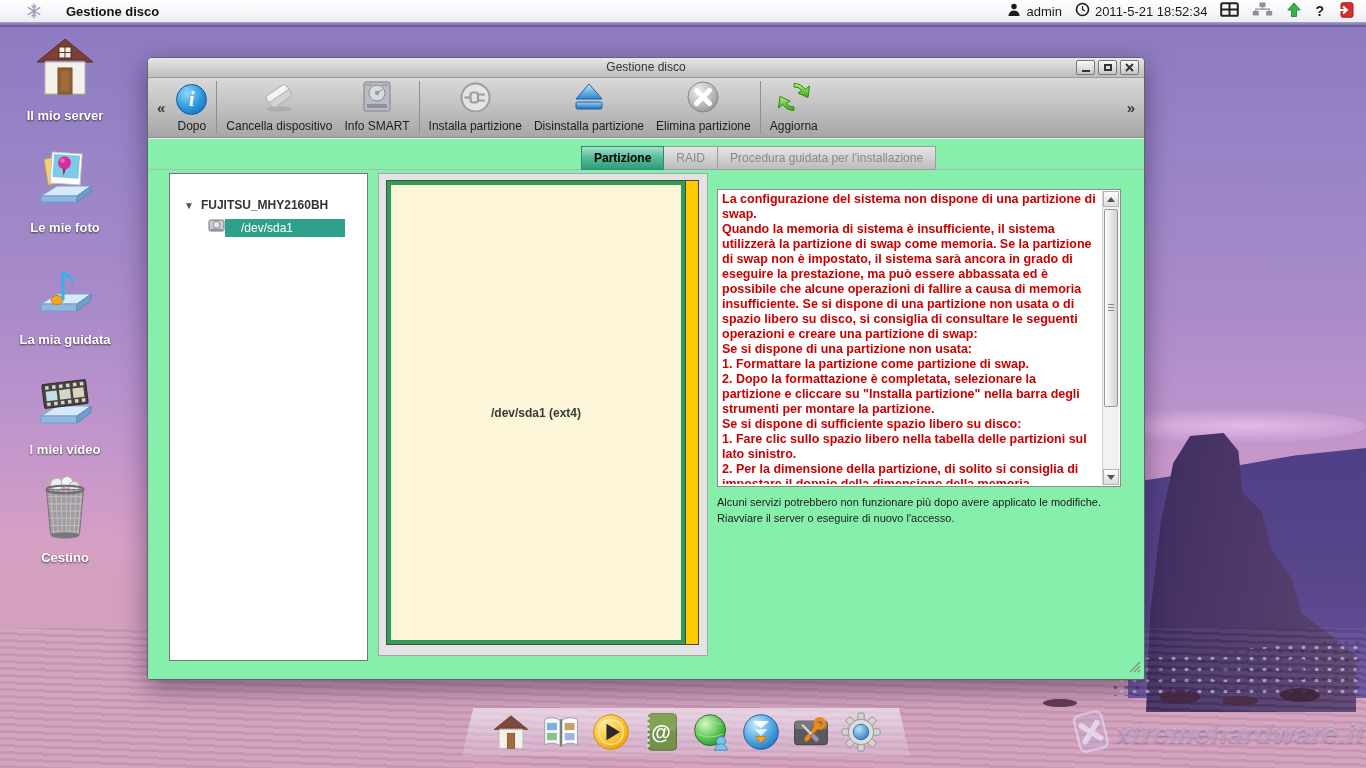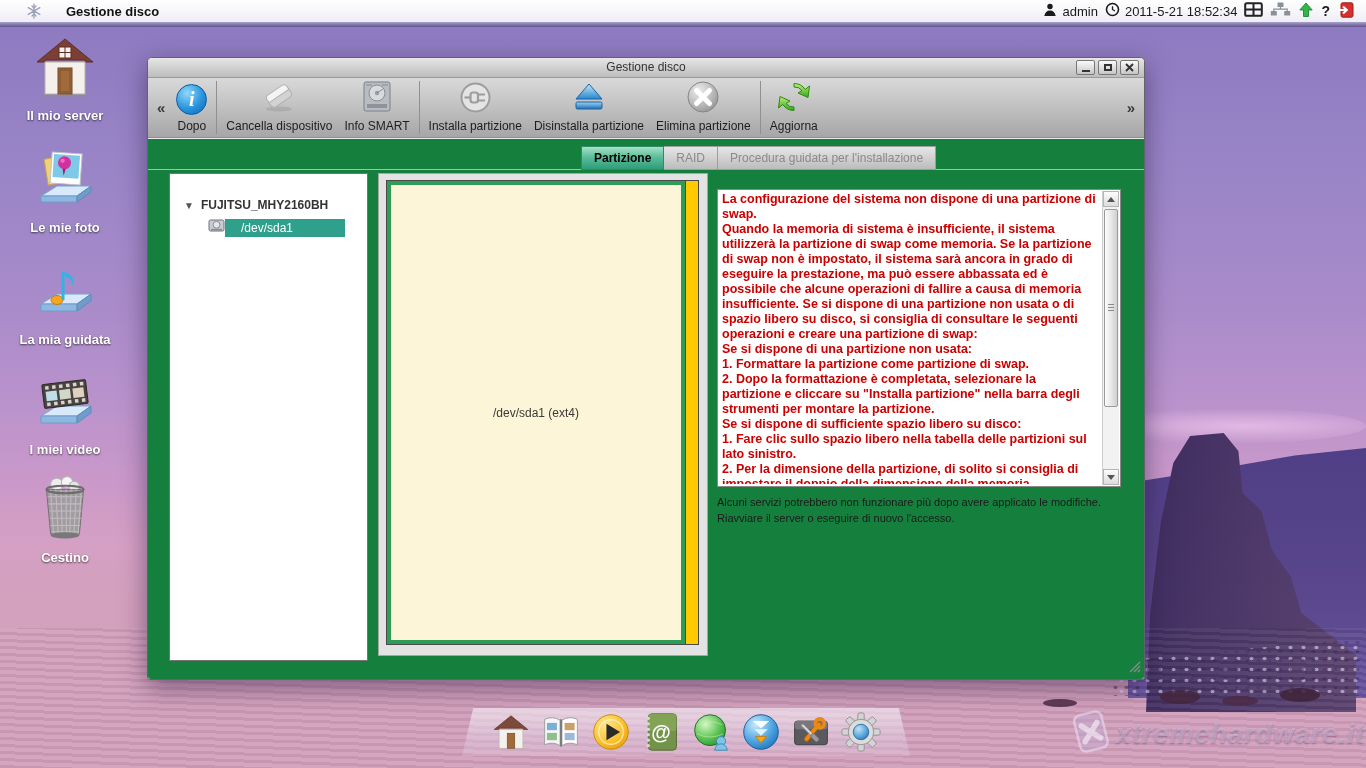--- a/index.html
+++ b/index.html
@@ -30,21 +30,21 @@
   .bg-bush { position:absolute; left:1160px; top:690px; width:40px; height:14px; border-radius:50%;
     background:#44263f; box-shadow:60px 4px 0 -2px #4c2b46, 120px -2px 0 0 #3f2339, -120px 6px 0 -3px #4c2b46; opacity:.85; }
 
   
   #topbar { position:absolute; top:0; left:0; right:0; height:22px; z-index:60;
     background:linear-gradient(#ffffff,#efedf5); display:flex; align-items:center; }
   #topbar-band { position:absolute; top:22px; left:0; right:0; height:5px; z-index:60;
     background:linear-gradient(#aaa1cf,#5e538b); }
   .tb-logo { margin-left:26px; display:flex; align-items:center; }
   .tb-title { margin-left:24px; font-size:13px; font-weight:bold; color:#111; }
-  .tb-right { margin-left:auto; margin-right:12px; display:flex; align-items:center; gap:7px; font-size:13px; color:#1a1a1a; }
+  .tb-right { margin-left:auto; margin-right:12px; display:flex; align-items:center; gap:13px; font-size:13px; color:#1a1a1a; }
   .tb-item { display:flex; align-items:center; gap:5px; }
   .tb-help { font-weight:bold; font-size:14px; }
 
   
   .dicon { position:absolute; left:8px; width:114px; text-align:center; z-index:5; cursor:default; }
   .dlabel { margin-top:4px; color:#fff; font-size:13px; font-weight:bold; text-shadow:0 1px 2px rgba(0,0,0,.65); }
   .music-wrap { position:relative; display:inline-block; }
 
   
   #win { position:absolute; left:147px; top:57px; width:998px; height:623px; z-index:20;
@@ -69,21 +69,21 @@
     padding:3px 6px 4px; cursor:pointer; }
   .ticon { height:38px; display:flex; align-items:center; justify-content:center; }
   .tlabel { font-size:12px; color:#1d1d1d; white-space:nowrap; margin-top:1px; }
   .info-circle { width:31px; height:31px; border-radius:50%;
     background:radial-gradient(circle at 35% 28%, #8fd9f9, #2a93dd 55%, #0b67b4);
     border:1px solid #0a5da4; display:flex; align-items:center; justify-content:center;
     color:#fff; font-family:"Liberation Serif","DejaVu Serif",serif; font-style:italic; font-weight:bold; font-size:20px; }
   .tspacer { flex:1; }
 
   
-  #content { position:absolute; left:0; right:0; top:81px; bottom:0; background:#15803d; border-radius:0 0 3px 3px; }
+  #content { position:absolute; left:0; right:0; top:81px; bottom:0; background:#86efac; border-radius:0 0 3px 3px; }
   #tabs { position:absolute; left:433px; top:7px; display:flex; height:24px; z-index:3; }
   .tab { padding:0 12px; line-height:22px; font-size:12px; color:#8a8a8a; cursor:pointer;
     background:linear-gradient(#e6e6e6,#bcbcbc); border:1px solid #9e9e9e; border-left-width:0; }
   .tab:first-child { border-left-width:1px; }
   .tab.active { font-weight:bold; color:#000;
     background:linear-gradient(#a8e2c8,#5cbd9b 45%,#2f9d7b); border-color:#2f8a68; }
   #main-area { position:absolute; left:0; right:0; top:30px; bottom:0; border-top:1px solid #b5b5b5; }
 
   
   #tree-panel { position:absolute; left:21px; top:3px; width:199px; height:488px;
@@ -94,21 +94,21 @@
   .tree-row2 { display:flex; align-items:center; margin:6px 0 0 38px; cursor:pointer; }
   .tree-sel { background:#2fa08c; color:#fff; font-size:12px; padding:2px 16px; min-width:120px; }
 
   
   #part-panel { position:absolute; left:230px; top:3px; width:330px; height:483px;
     background:#e3e3e3; border:1px solid #a5a5a5; }
   #part-bar { position:absolute; left:7px; top:6px; right:8px; bottom:10px;
     display:flex; border:1px solid #4a4a4a; }
   #part-used { flex:1; border:4px solid #2e9b57; background:#fdf5d7;
     display:flex; align-items:center; justify-content:center; }
-  #part-used-label { font-size:12px; font-weight:normal; color:#3a3a3a; }
+  #part-used-label { font-size:12px; font-weight:bold; color:#3a3a3a; }
   #part-free { width:13px; background:#ffca00; border-left:1px solid #4a4a4a; }
 
   
   #info-panel { position:absolute; left:569px; top:19px; width:404px; height:298px;
     background:#fff; border:1px solid #8a8a8a; overflow:hidden; }
   #info-text { position:absolute; left:4px; top:2px; right:24px; bottom:2px; overflow:hidden;
     font-size:12.5px; line-height:15px; font-weight:bold; color:#cb0000; }
   #info-scrollbar { position:absolute; top:1px; right:1px; bottom:1px; width:17px;
     background:#f2f2f2; border-left:1px solid #cfcfcf; }
   .sb-btn { position:absolute; left:0; width:16px; height:16px; background:linear-gradient(#fdfdfd,#dcdcdc);

